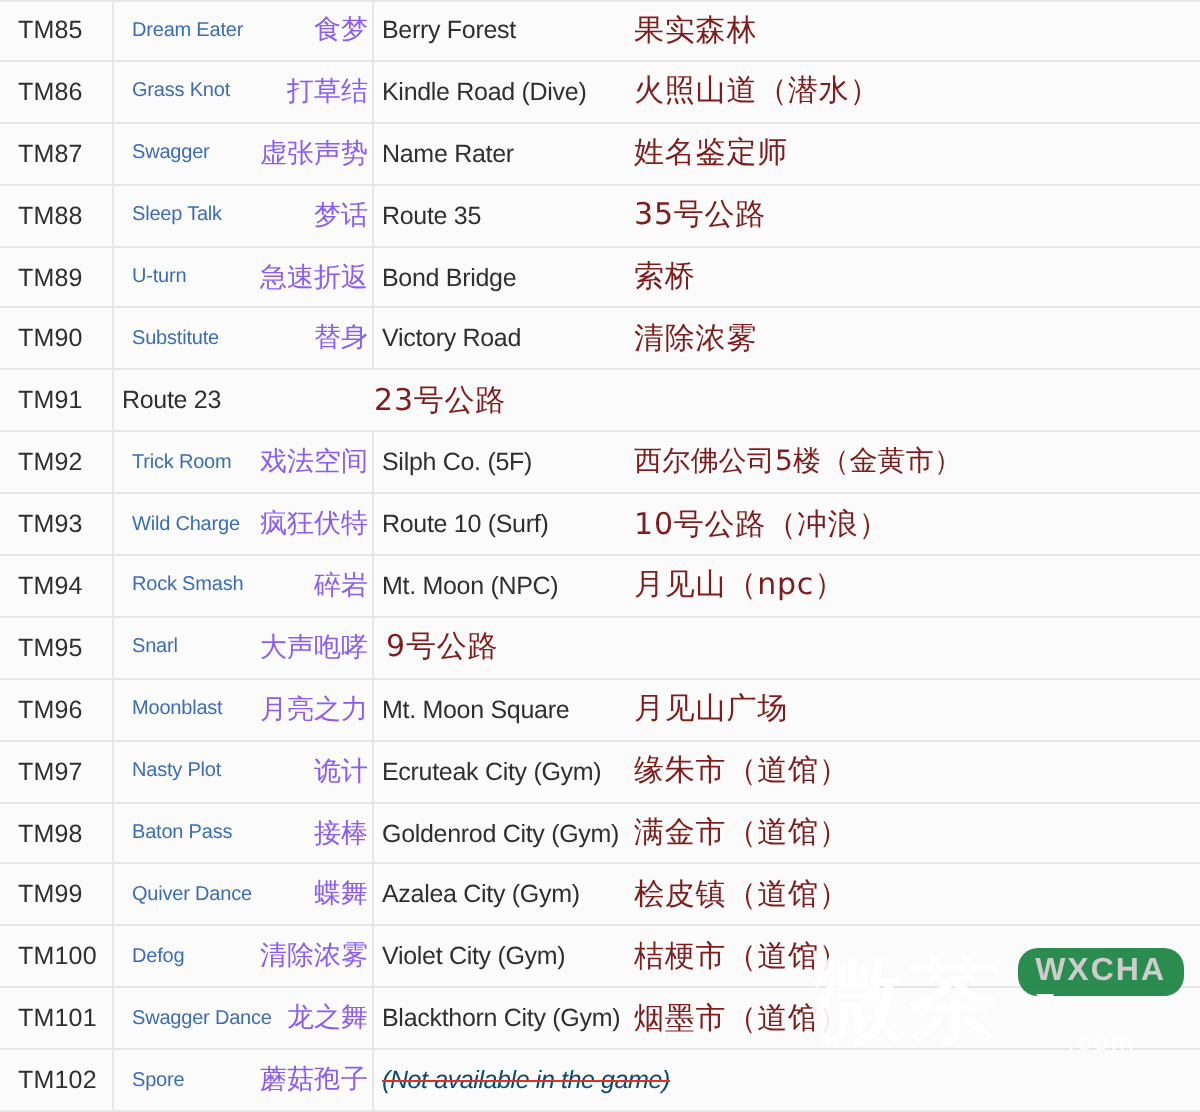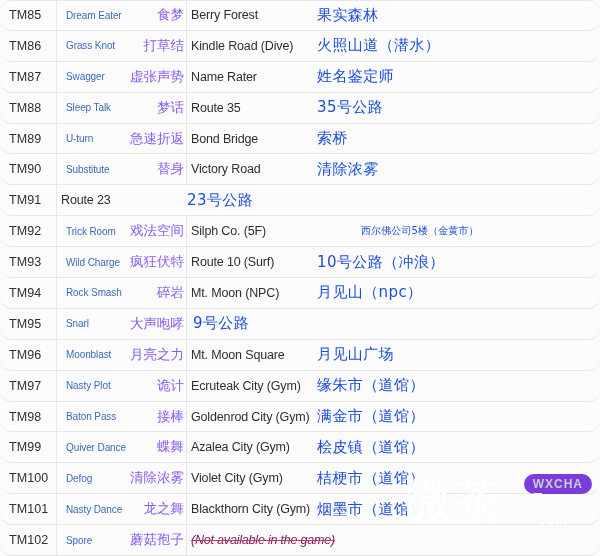--- a/index.html
+++ b/index.html
@@ -21,21 +21,20 @@
   }
   .tm-row {
     position: relative;
     display: flex;
     align-items: flex-start;
     height: 30.9px;
     border-bottom: 1px solid #e6e6e6;
     background: #fbfbfb;
     overflow: visible;
     white-space: nowrap;
-    border-radius: 12px;
   }
   .tm-row:first-child { border-top: 1px solid #e6e6e6; }
 
   
   .col-num {
     width: 57px;
     min-width: 57px;
     padding-left: 9px;
     font-size: 12.5px;
     color: #2f2f2f;
@@ -85,30 +84,30 @@
     letter-spacing: -0.15px;
   }
   
   .col-loc-cn {
     flex: 1;
     height: 100%;
     display: flex;
     align-items: center;
     padding-left: 6px;
     font-size: 15px;
-    color: #1d4ed8;
+    color: #7f1d1d;
     font-family: "DejaVu Sans", "Liberation Sans", sans-serif;
     letter-spacing: 0.4px;
   }
-  .col-loc-cn.small { font-size: 10px; letter-spacing: 0.1px; margin-left: 44px; }
+  .col-loc-cn.small { font-size: 14px; letter-spacing: 0.1px; }
 
   .strike {
     text-decoration: line-through;
     font-style: italic;
-    color: #701a75;
+    color: #0c4a6e;
     font-size: 12.5px;
     letter-spacing: -0.2px;
     text-decoration-color: #e03027;
   }
 
   
   #watermark {
     position: absolute;
     right: 6px;
     bottom: 10px;
@@ -126,24 +125,24 @@
     font-weight: 700;
     color: #ffffff;
     font-family: "DejaVu Sans", "Liberation Sans", sans-serif;
     text-shadow: 0 0 1px rgba(0,0,0,0.04);
     letter-spacing: 2px;
   }
   .wm-bubble {
     position: absolute;
     right: 2px;
     top: 6px;
-    background: #6d28d9;
+    background: #15803d;
     border-radius: 10px;
     padding: 3px 9px;
-    font-size: 12px;
+    font-size: 16px;
     font-weight: 700;
     color: #c9c9c9;
     letter-spacing: 1px;
   }
   .wm-bubble:after {
     content: "";
     position: absolute;
     left: 9px;
     bottom: -5px;
     width: 0; height: 0;
@@ -330,21 +329,21 @@
         <span class="move-cn">清除浓雾</span>
       </div>
       <div class="col-loc-en">
         <span>Violet City (Gym)</span>
       </div>
       <div class="col-loc-cn">桔梗市（道馆）</div>
     </div>
     <div class="tm-row">
       <div class="col-num">TM101</div>
       <div class="col-move">
-        <span class="move-en">Nasty Dance</span>
+        <span class="move-en">Swagger Dance</span>
         <span class="move-cn">龙之舞</span>
       </div>
       <div class="col-loc-en">
         <span>Blackthorn City (Gym)</span>
       </div>
       <div class="col-loc-cn">烟墨市（道馆）</div>
     </div>
     <div class="tm-row">
       <div class="col-num">TM102</div>
       <div class="col-move">

